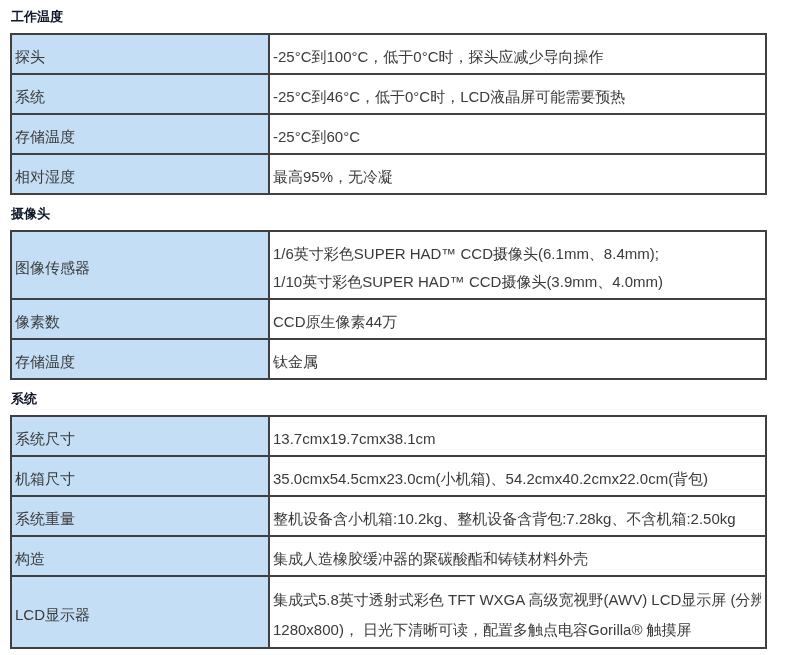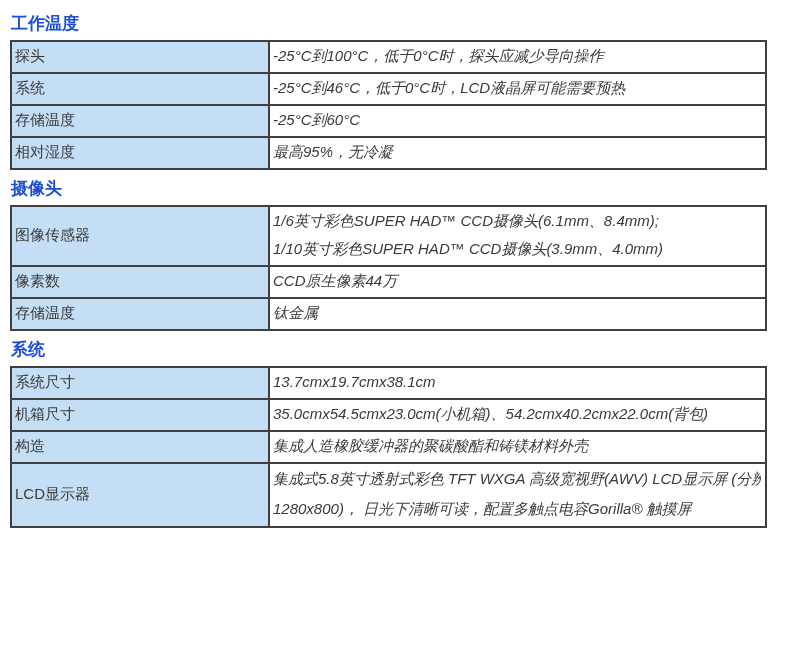--- a/index.html
+++ b/index.html
@@ -10,48 +10,47 @@
   }
   .page {
     width: 786px;
     height: 655px;
     box-sizing: border-box;
     padding: 8px 0 0 10px;
     overflow: hidden;
     background: #ffffff;
   }
   .sec-title {
-    font-size: 17px;
+    font-size: 13px;
     font-weight: bold;
-    color: #1d4ed8;
+    color: #0f172a;
     line-height: 17px;
-    margin: 7px 0 8px 1px;
+    margin: 0 0 8px 1px;
   }
   .section + .section .sec-title {
     margin-top: 10px;
   }
   table.spec-table {
     border-collapse: collapse;
     table-layout: fixed;
     width: 757px;
   }
   table.spec-table td {
     border: 2px solid #404040;
     font-size: 15px;
     color: #3a3a3a;
     vertical-align: middle;
-    padding: 0 4px 2px 3px;
+    padding: 8px 4px 2px 3px;
   }
   td.lbl {
     width: 249px;
     background: #c3def5;
   }
   td.val {
     background: #ffffff;
-    font-style: italic;
   }
   .line {
     line-height: 28px;
     white-space: nowrap;
     overflow: hidden;
   }
   td.val.tall .line {
     line-height: 30px;
   }
 </style>
@@ -148,20 +147,28 @@
       <tr>
         <td class="lbl">
               <div class="line">机箱尺寸</div>
             </td>
         <td class="val">
               <div class="line">35.0cmx54.5cmx23.0cm(小机箱)、54.2cmx40.2cmx22.0cm(背包)</div>
             </td>
       </tr>
       <tr>
         <td class="lbl">
+              <div class="line">系统重量</div>
+            </td>
+        <td class="val">
+              <div class="line">整机设备含小机箱:10.2kg、整机设备含背包:7.28kg、不含机箱:2.50kg</div>
+            </td>
+      </tr>
+      <tr>
+        <td class="lbl">
               <div class="line">构造</div>
             </td>
         <td class="val">
               <div class="line">集成人造橡胶缓冲器的聚碳酸酯和铸镁材料外壳</div>
             </td>
       </tr>
       <tr>
         <td class="lbl">
               <div class="line">LCD显示器</div>
             </td>

